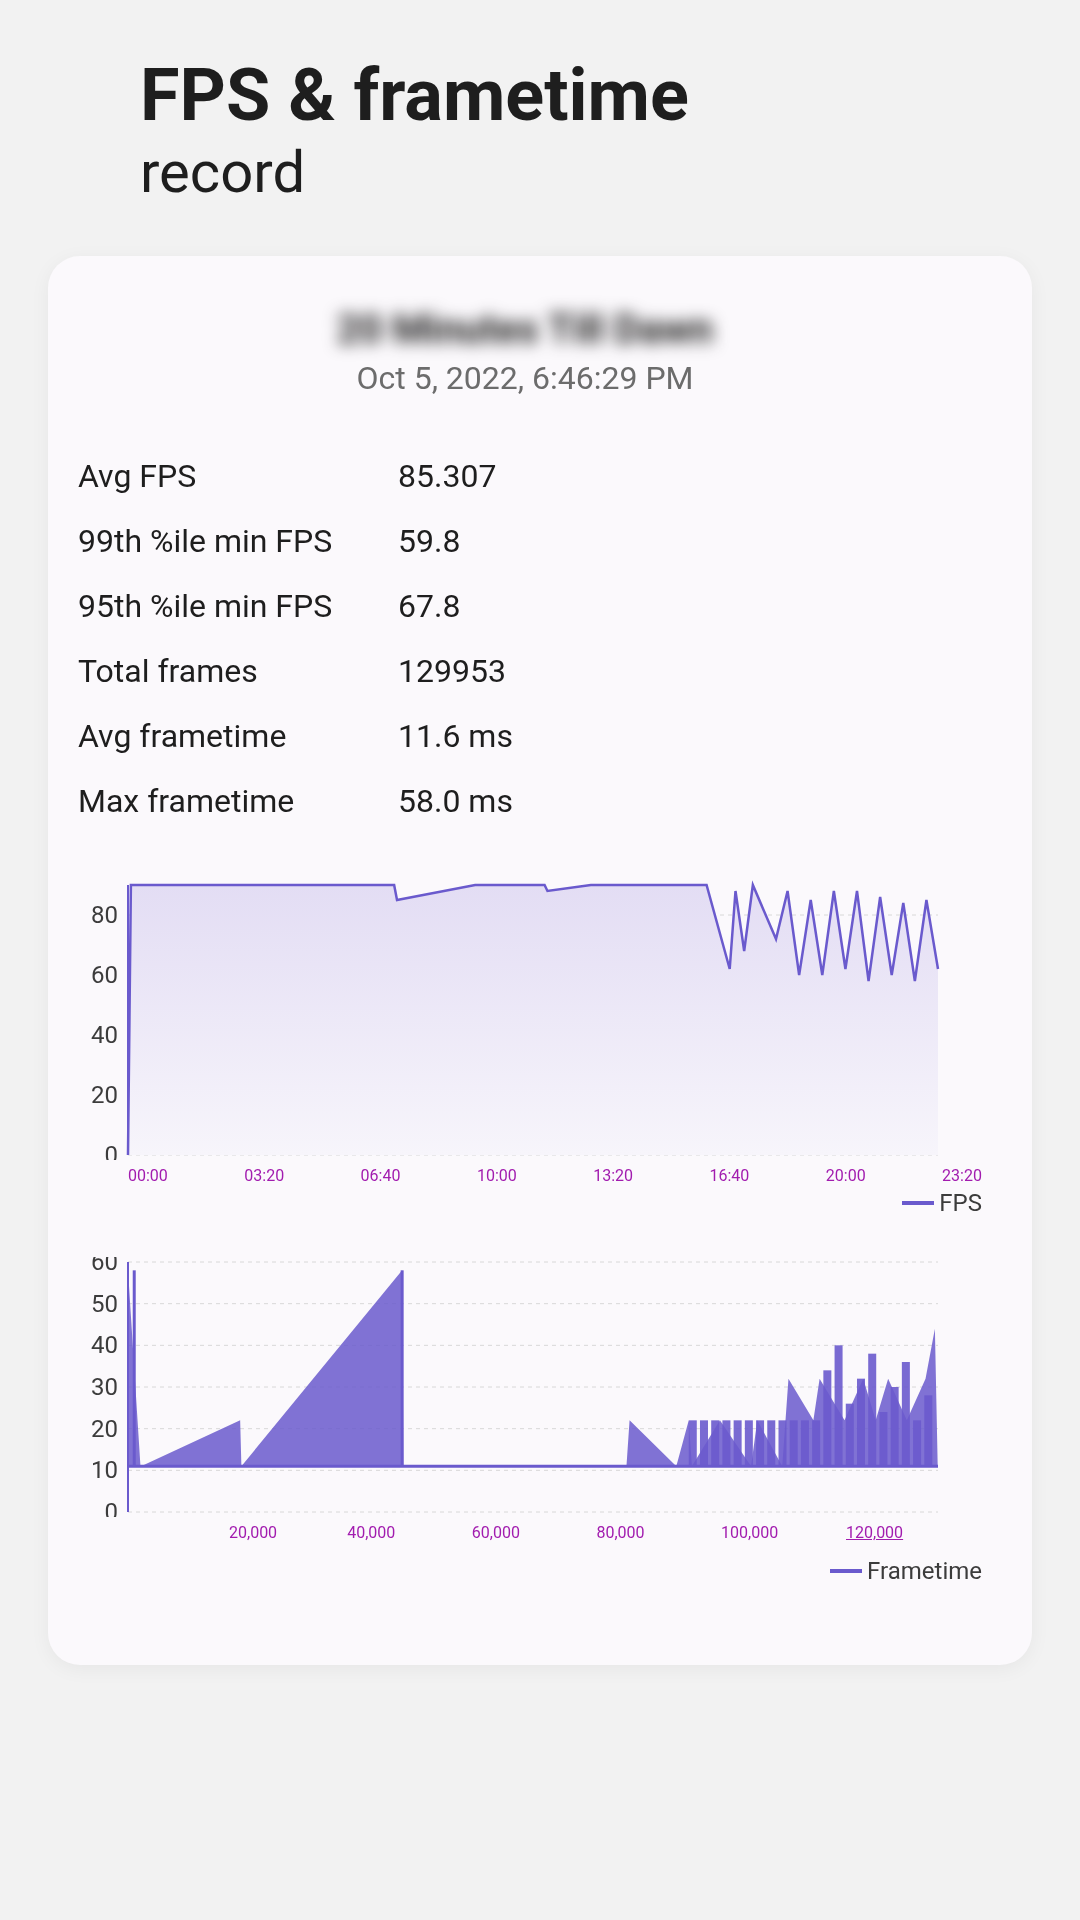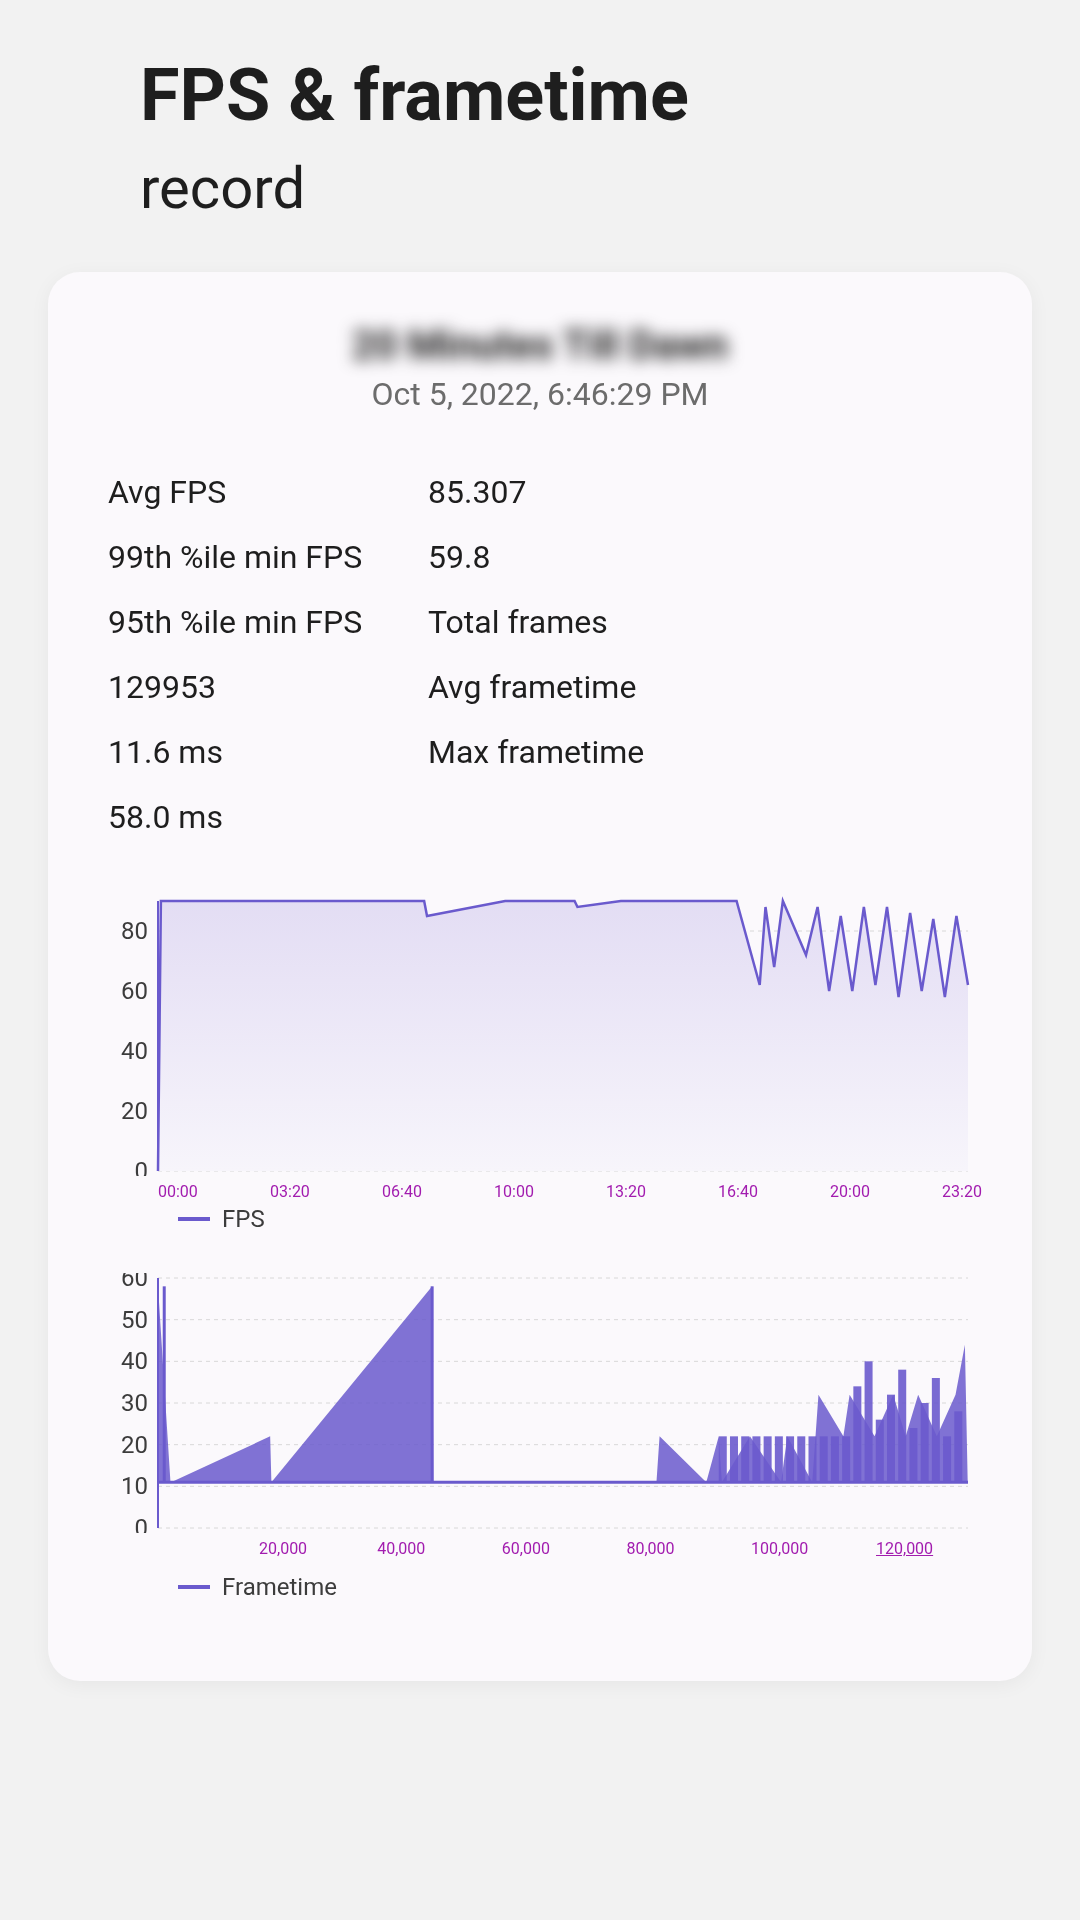--- a/index.html
+++ b/index.html
@@ -16,27 +16,27 @@
 .header h1 {
   font-size: 72px;
   font-weight: 700;
   color: #1e1e1e;
   line-height: 1;
 }
 .header h2 {
   font-size: 58px;
   font-weight: 400;
   color: #1e1e1e;
-  margin-top: 22px;
+  margin-top: 6px;
 }
 .card {
   background: #fbf9fc;
   margin: 20px 48px 0 48px;
   border-radius: 32px;
-  padding: 50px 50px 40px 50px;
+  padding: 50px 50px 40px 20px;
   box-shadow: 0 4px 20px rgba(0,0,0,0.05);
 }
 .session-title {
   text-align: center;
   font-size: 40px;
   font-weight: 700;
   color: #1e1e1e;
   filter: blur(8px);
   margin-bottom: 6px;
 }
@@ -68,23 +68,24 @@
   margin-top: 6px;
 }
 .x-label {
   font-size: 16px;
   color: #a21caf;
   white-space: nowrap;
 }
 .legend {
   display: flex;
   align-items: center;
-  gap: 12px;
+  gap: 5px;
   margin-left: 80px;
   margin-top: 4px;
+  justify-content: flex-end;
 }
 .legend-swatch {
   width: 32px;
   height: 4px;
   background: #6a5acd;
 }
 .legend-text {
   font-size: 24px;
   color: #3c3c3c;
 }
@@ -100,20 +101,21 @@
 <div class="card">
   <div class="session-title">20 Minutes Till Dawn</div>
   <div class="session-time">Oct 5, 2022, 6:46:29 PM</div>
 
   <div class="stats">
     <div class="stat-label">Avg FPS</div>
     <div class="stat-val">85.307</div>
     <div class="stat-label">99th %ile min FPS</div>
     <div class="stat-val">59.8</div>
     <div class="stat-label">95th %ile min FPS</div>
+    <div class="stat-val">67.8</div>
     <div class="stat-label">Total frames</div>
     <div class="stat-val">129953</div>
     <div class="stat-label">Avg frametime</div>
     <div class="stat-val">11.6 ms</div>
     <div class="stat-label">Max frametime</div>
     <div class="stat-val">58.0 ms</div>
   </div>
 
   <div class="chart">
     <svg id="fps-svg" width="880" height="280" viewBox="0 0 880 280">

